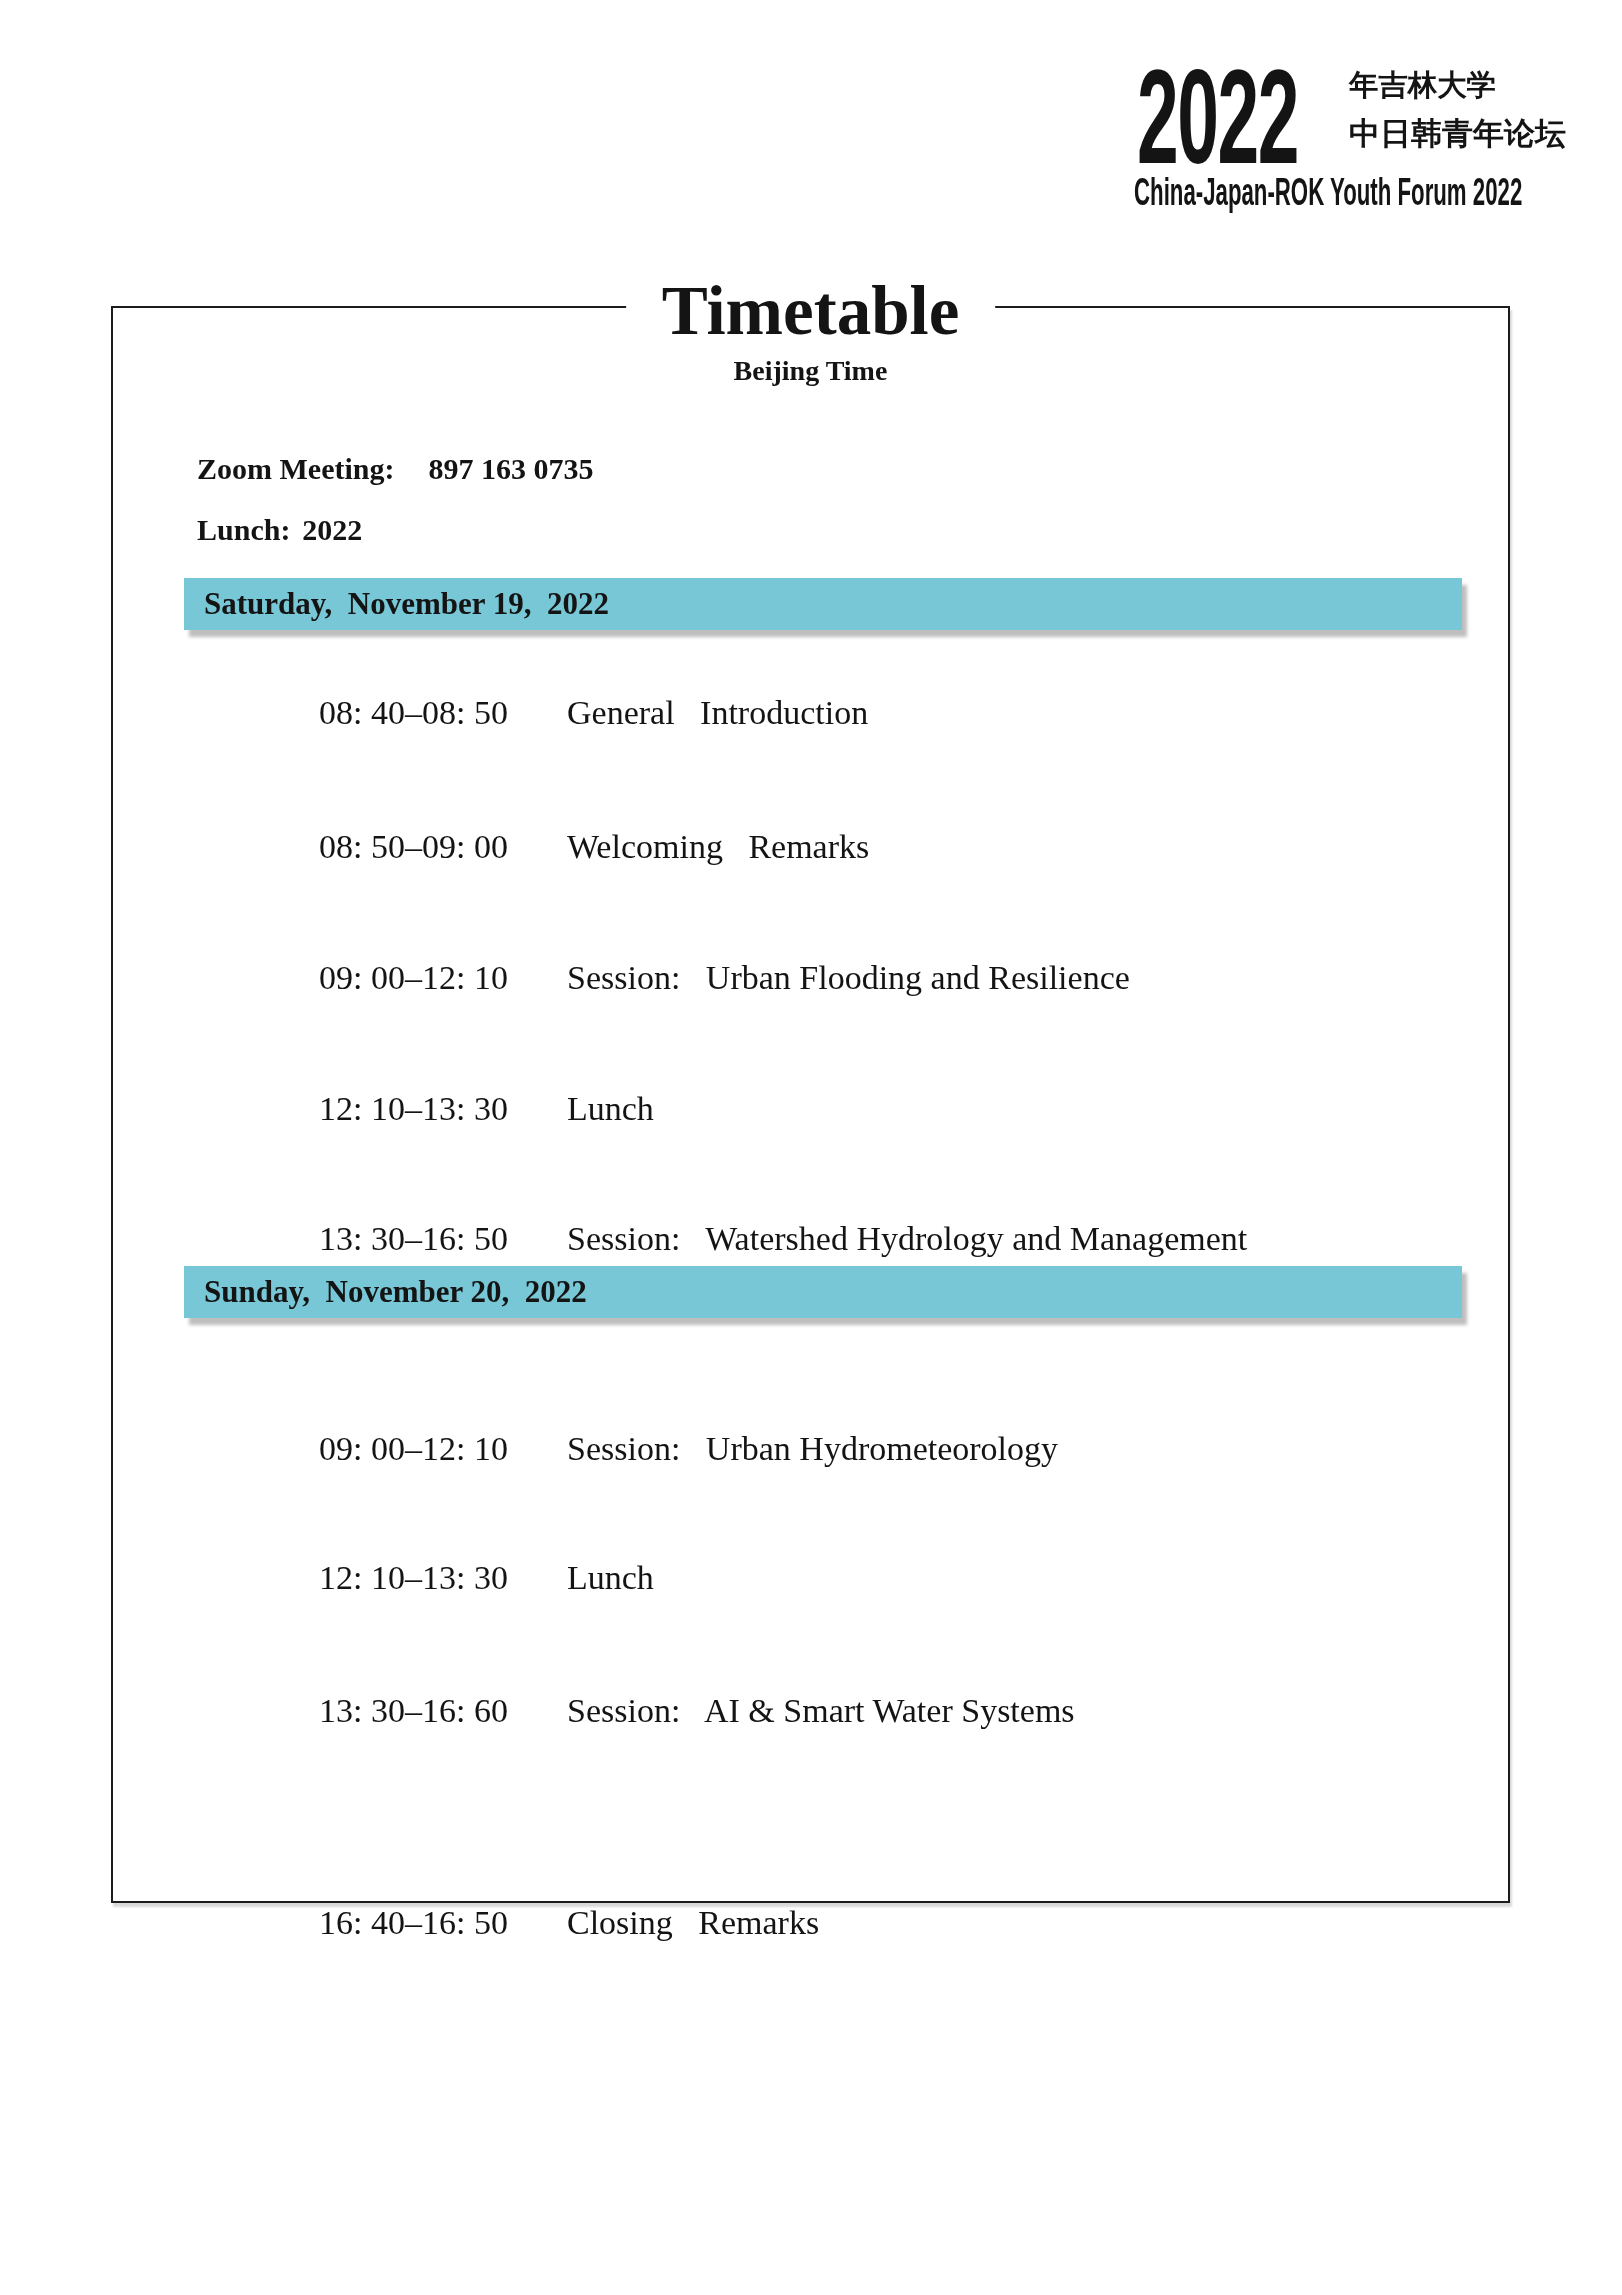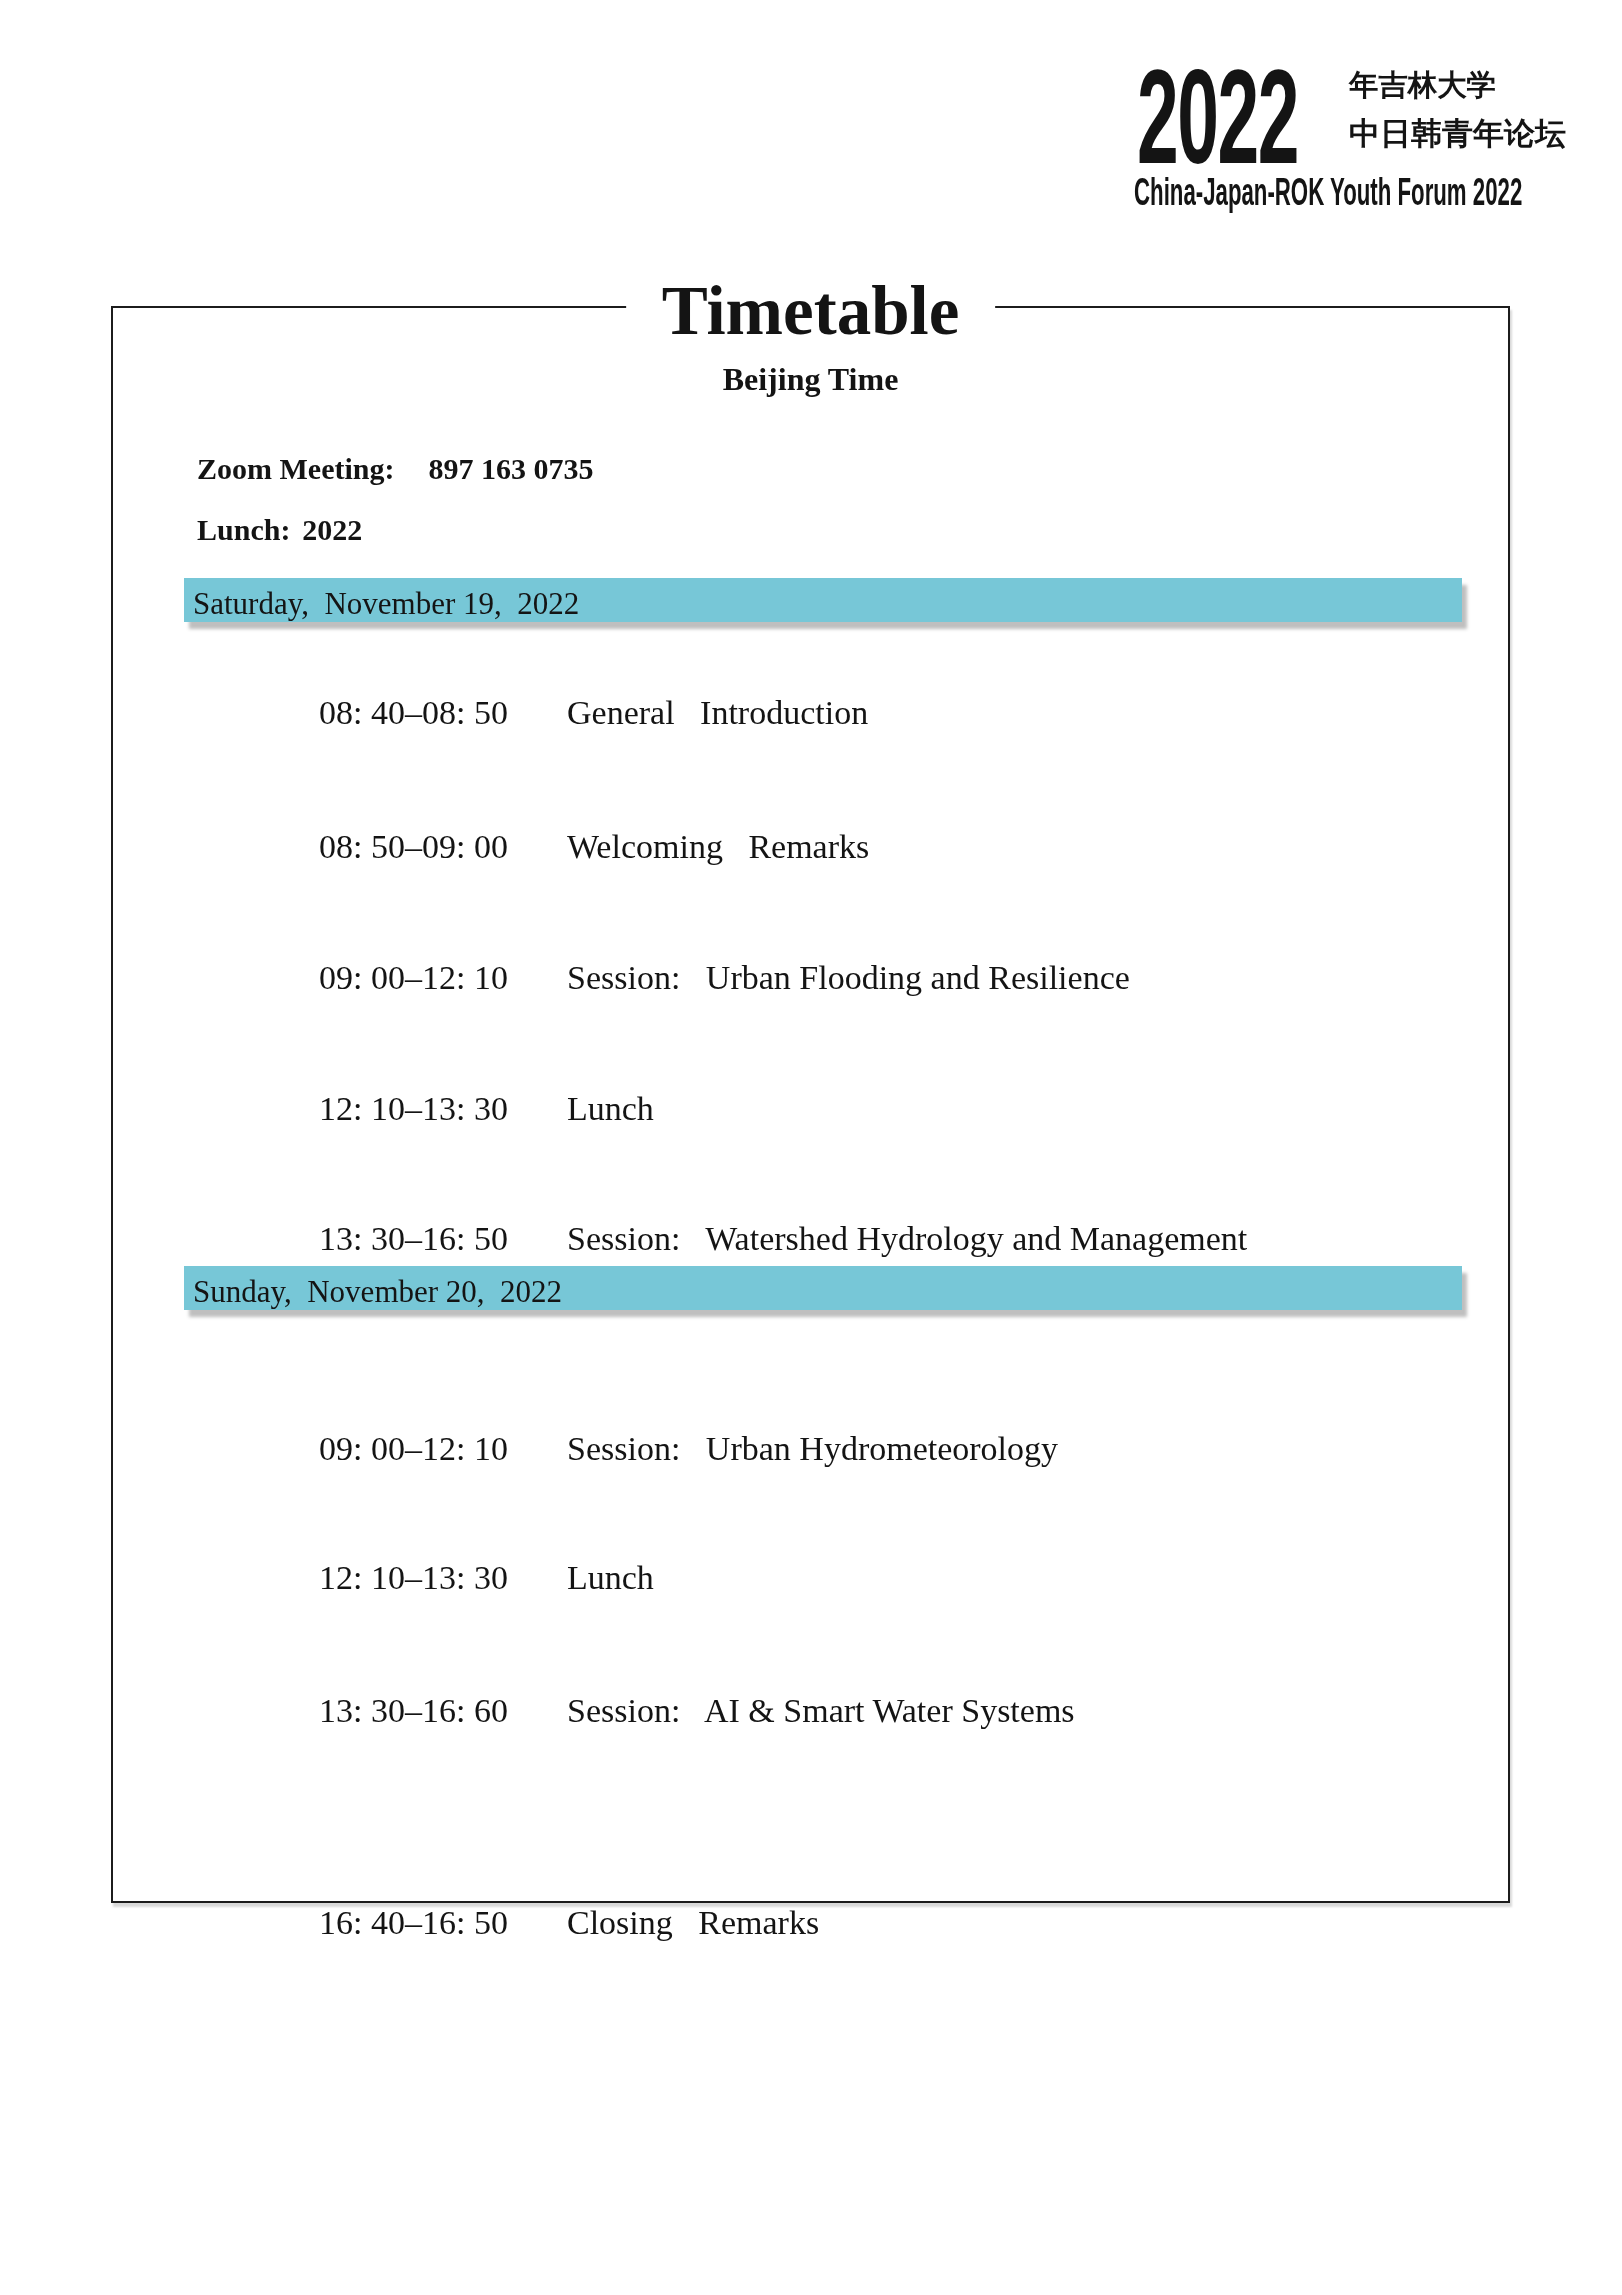--- a/index.html
+++ b/index.html
@@ -52,43 +52,43 @@
   }
   .title{
     position:absolute;left:50%;top:0;
     transform:translate(-50%,-45%);
     background:#ffffff;
     padding:0 36px;
     font-weight:700;font-size:69px;line-height:1.1;
     white-space:nowrap;
   }
   .subtitle{
-    position:absolute;left:0;right:0;top:54px;
+    position:absolute;left:0;right:0;top:48px;
     text-align:center;
-    font-weight:700;font-size:32px;line-height:1.1;
+    font-weight:700;font-size:28px;line-height:1.1;
   }
   .meeting-line{
     position:absolute;left:84px;
     display:flex;align-items:baseline;
     font-weight:700;font-size:30px;line-height:35px;
     white-space:pre;
   }
   .meeting-line.l1{top:143px;}
   .meeting-line.l2{top:204px;}
   .meeting-line.l1 .val{margin-left:34px;}
   .meeting-line.l2 .val{margin-left:11.8px;}
 
   .day-bar{
     position:absolute;left:71px;
-    width:1278px;height:44px;
+    width:1278px;height:52px;
     box-sizing:border-box;
     background:#77c7d7;
     box-shadow:4.6px 7.2px 3.3px #bfbfbf;
-    padding-left:9px;
-    font-weight:400;font-size:31px;line-height:52px;
+    padding-left:20px;
+    font-weight:700;font-size:31px;line-height:52px;
     white-space:pre;
   }
   .day-bar.saturday{top:270px;}
   .day-bar.sunday{top:958px;}
 
   .row{
     position:absolute;left:96px;
     font-size:34px;line-height:39px;
     white-space:pre;
   }

